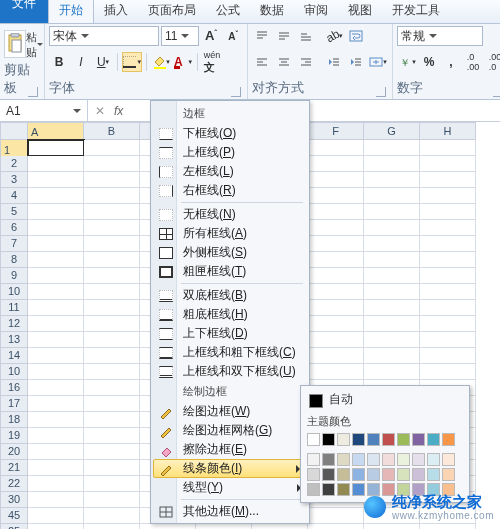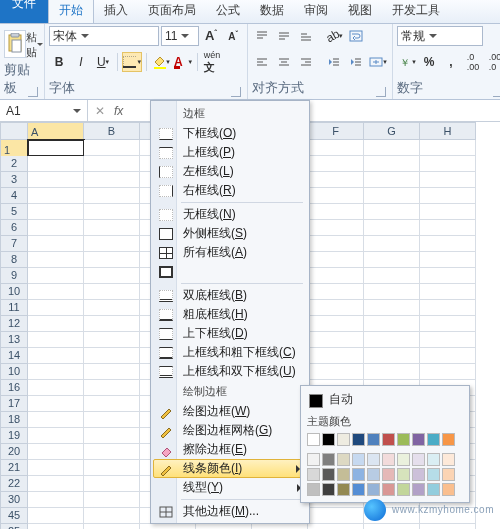--- a/index.html
+++ b/index.html
@@ -620,34 +620,35 @@
       </div>
       <div class="msepw"></div>
       <div class="mi">
         <span class="ic">
           <span class="bico none"></span>
         </span>
         <span>无框线(<span class="hk">N</span>)</span>
       </div>
       <div class="mi">
         <span class="ic">
+          <span class="bico all"></span>
+        </span>
+        <span>所有框线(<span class="hk">A</span>)</span>
+      </div>
+      <div class="mi">
+        <span class="ic">
           <span class="bico outer"></span>
         </span>
         <span>外侧框线(<span class="hk">S</span>)</span>
       </div>
       <div class="mi">
         <span class="ic">
-          <span class="bico all"></span>
-        </span>
-        <span>所有框线(<span class="hk">A</span>)</span>
-      </div>
-      <div class="mi">
-        <span class="ic">
           <span class="bico thick"></span>
         </span>
+        <span>粗匣框线(<span class="hk">T</span>)</span>
       </div>
       <div class="msepw"></div>
       <div class="mi">
         <span class="ic">
           <span class="bico dbb"></span>
         </span>
         <span>双底框线(<span class="hk">B</span>)</span>
       </div>
       <div class="mi">
         <span class="ic">
@@ -773,15 +774,16 @@
       <div class="sw" style="background: rgb(194, 214, 155);"></div>
       <div class="sw" style="background: rgb(178, 161, 199);"></div>
       <div class="sw" style="background: rgb(147, 205, 221);"></div>
       <div class="sw" style="background: rgb(250, 191, 143);"></div>
     </div>
 </div>
 
 <div class="wm">
   <div class="logo"></div>
   <div>
+    <span class="t1">纯净系统之家</span>
     <span class="t2">www.kzmyhome.com</span>
   </div>
 </div>
 
 </body></html>

